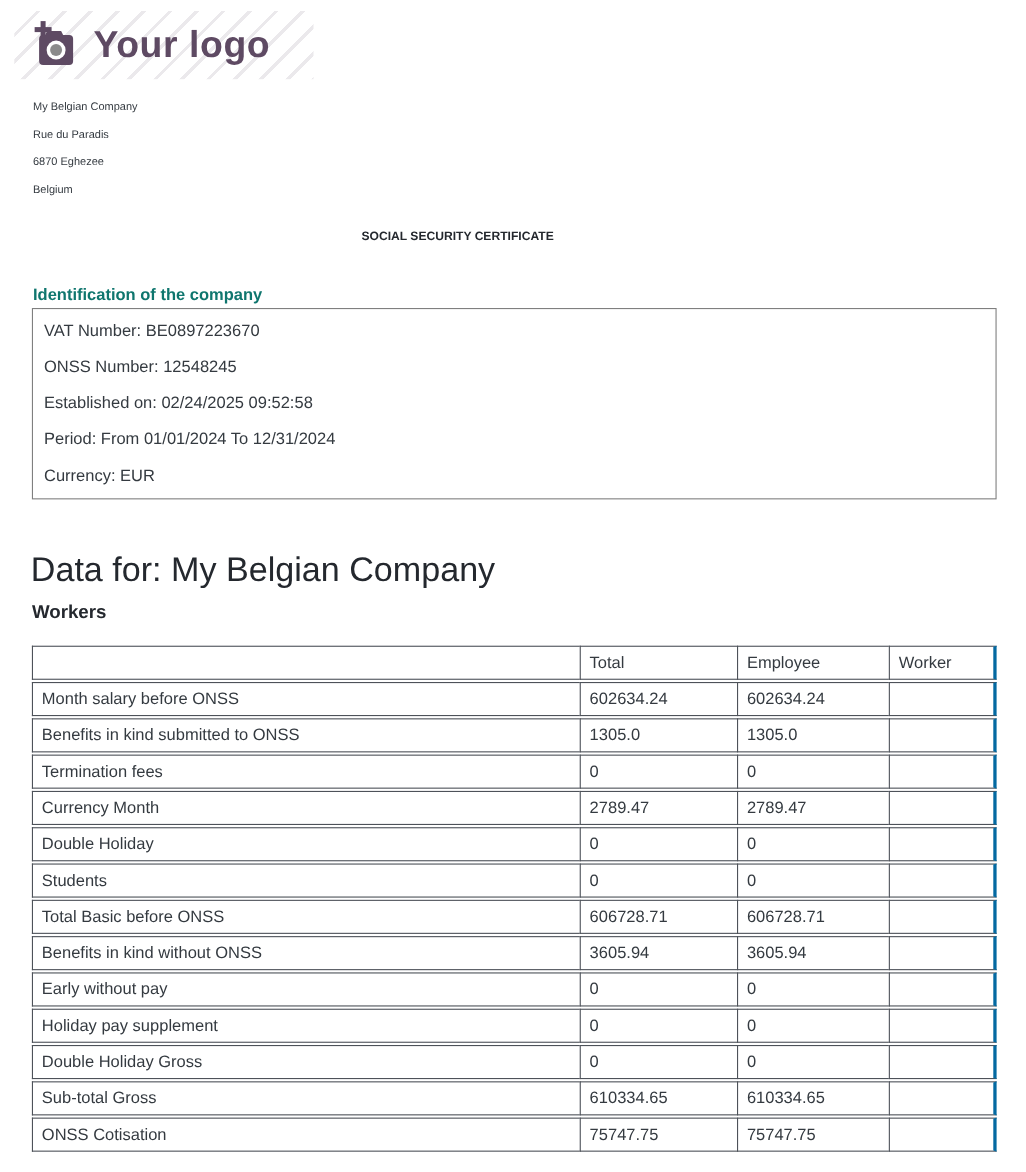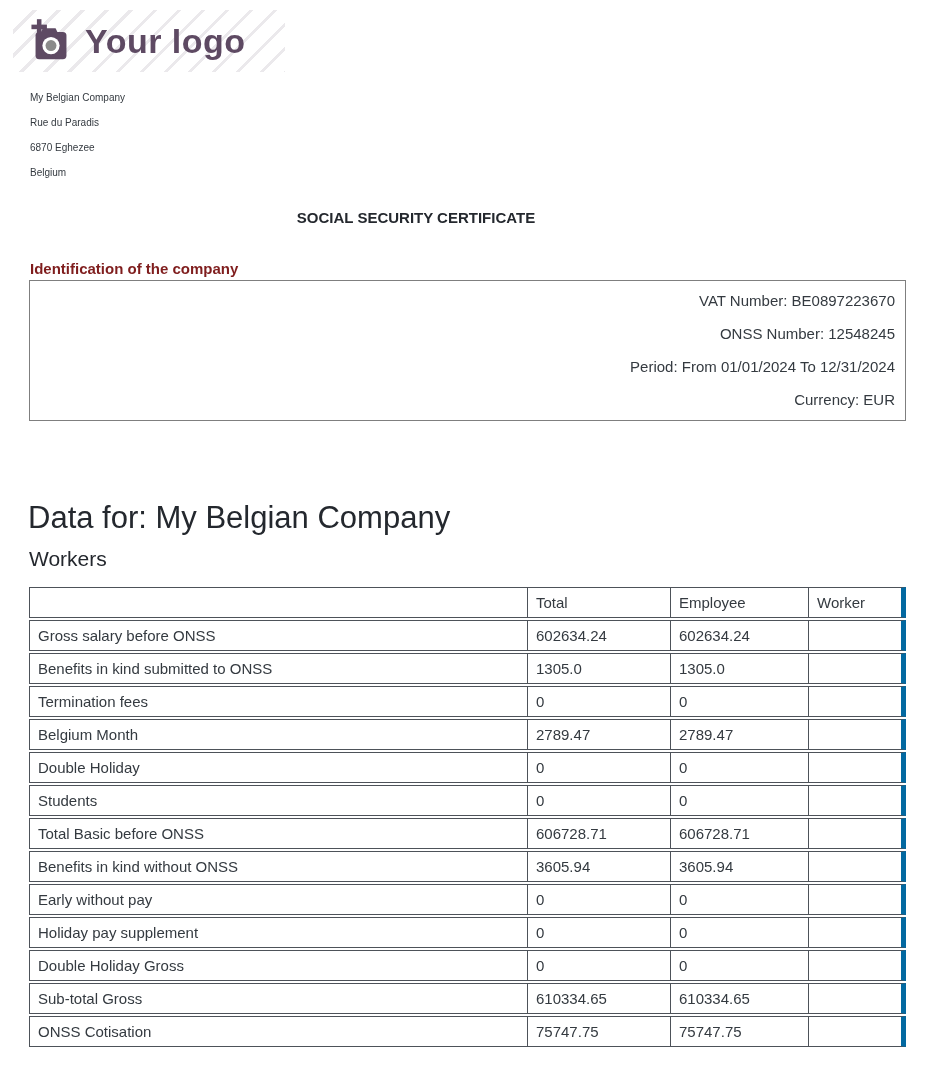--- a/index.html
+++ b/index.html
@@ -34,52 +34,51 @@
   
   .address {
     position: absolute; left: 30px; top: 85px;
     font-size: 10px; line-height: 25px;
   }
 
   
   .doc-title {
     position: absolute; top: 209px; left: 0; right: 0;
     text-align: center;
-    font-size: 15px; font-weight: 700;
+    font-size: 11px; font-weight: 700;
     color: #24282e;
   }
 
   
   .id-heading {
     position: absolute; left: 30px; top: 260px;
     font-size: 15px; font-weight: 700;
-    color: #7f1d1d;
+    color: #0f766e;
   }
   .id-box {
     position: absolute; left: 29px; top: 280px;
     width: 877px;
     border: 1px solid #7f7f7f;
     padding: 3px 0 4px 0;
   }
   .id-field {
     font-size: 15px;
     line-height: 19px;
     padding: 7px 10px;
-    text-align: right;
   }
 
   
   .data-heading {
     position: absolute; left: 28px; top: 500px;
     font-size: 31px; font-weight: 400;
     color: #24282e;
   }
   .workers-heading {
     position: absolute; left: 29px; top: 547px;
-    font-size: 21px; font-weight: 400;
+    font-size: 17px; font-weight: 700;
     color: #24282e;
   }
 
   
   .workers-table {
     position: absolute; left: 29px; top: 585px;
     width: 877px;
     border-collapse: separate;
     border-spacing: 0 2px;
     table-layout: fixed;
@@ -95,21 +94,21 @@
     text-align: left;
     vertical-align: middle;
     font-weight: 400;
     color: #343a40;
     border-top: 1px solid #4d5259;
     border-bottom: 1px solid #4d5259;
     border-left: 1px solid #4d5259;
     overflow: hidden; white-space: nowrap;
   }
   .workers-table th:last-child, .workers-table td:last-child {
-    border-right: 5px solid #0369a1;
+    border-right: 3px solid #0369a1;
   }
 </style>
 </head>
 <body>
 
 <div class="page">
 
   <div class="logo-wrap">
     <svg class="logo-icon" viewBox="0 0 44 48" xmlns="http://www.w3.org/2000/svg">
 
@@ -132,20 +131,21 @@
     <div>6870 Eghezee</div>
     <div>Belgium</div>
   </div>
 
   <div class="doc-title">SOCIAL SECURITY CERTIFICATE</div>
 
   <div class="id-heading">Identification of the company</div>
   <div class="id-box">
     <div class="id-field">VAT Number: BE0897223670</div>
     <div class="id-field">ONSS Number: 12548245</div>
+    <div class="id-field">Established on: 02/24/2025 09:52:58</div>
     <div class="id-field">Period: From 01/01/2024 To 12/31/2024</div>
     <div class="id-field">Currency: EUR</div>
   </div>
 
   <div class="data-heading">Data for: My Belgian Company</div>
   <div class="workers-heading">Workers</div>
 
   <table class="workers-table">
     <colgroup>
       <col class="c-label">
@@ -156,39 +156,39 @@
     <thead>
       <tr>
         <th></th>
         <th>Total</th>
         <th>Employee</th>
         <th>Worker</th>
       </tr>
     </thead>
     <tbody>
       <tr>
-        <td>Gross salary before ONSS</td>
+        <td>Month salary before ONSS</td>
         <td>602634.24</td>
         <td>602634.24</td>
         <td></td>
       </tr>
       <tr>
         <td>Benefits in kind submitted to ONSS</td>
         <td>1305.0</td>
         <td>1305.0</td>
         <td></td>
       </tr>
       <tr>
         <td>Termination fees</td>
         <td>0</td>
         <td>0</td>
         <td></td>
       </tr>
       <tr>
-        <td>Belgium Month</td>
+        <td>Currency Month</td>
         <td>2789.47</td>
         <td>2789.47</td>
         <td></td>
       </tr>
       <tr>
         <td>Double Holiday</td>
         <td>0</td>
         <td>0</td>
         <td></td>
       </tr>

